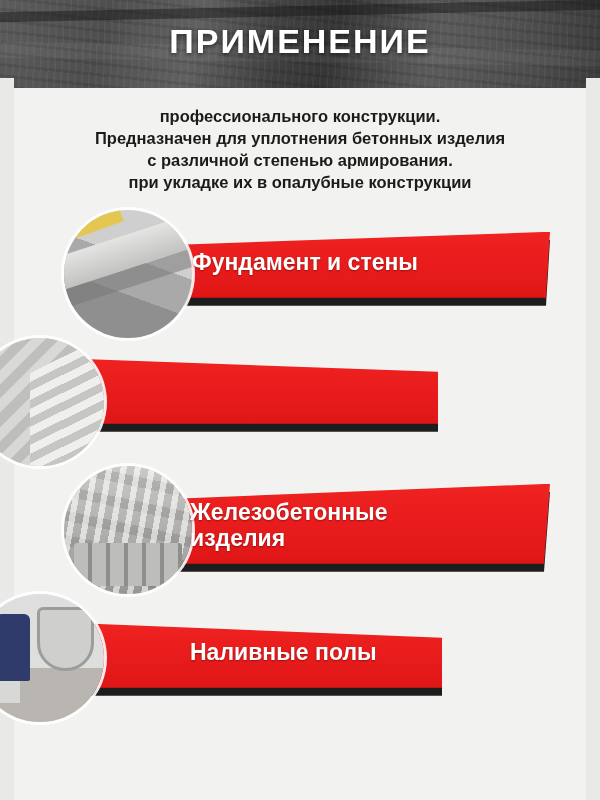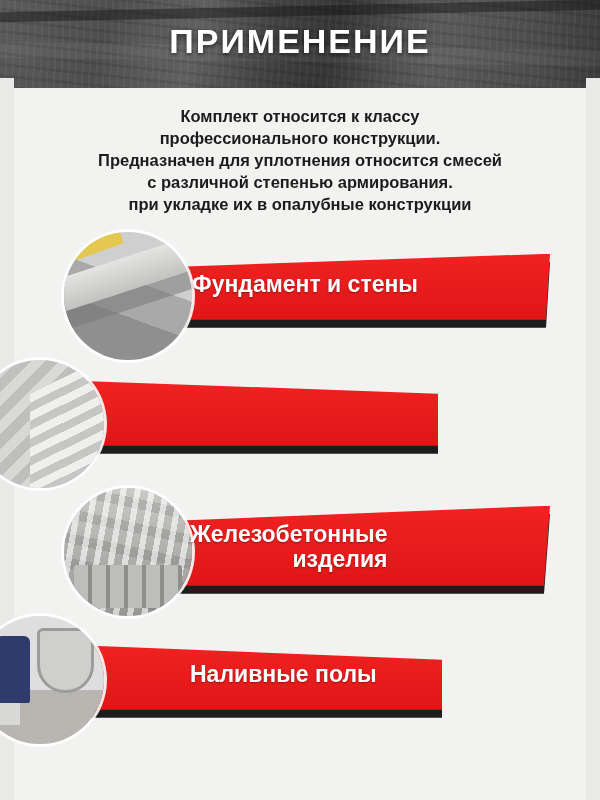--- a/index.html
+++ b/index.html
@@ -141,21 +141,21 @@
   
   .b3 .photo { left: 44px; top: 0; }
   .b3 .shadow-bar {
     left: 150px; top: 26px; width: 400px; height: 80px;
     clip-path: polygon(0 16px, 100% 0, 394px 80px, 0 80px);
   }
   .b3 .red-bar {
     left: 150px; top: 18px; width: 400px; height: 80px;
     clip-path: polygon(0 16px, 100% 0, 394px 80px, 0 80px);
   }
-  .b3 .bar-label { left: 190px; top: 34px; text-align: right; }
+  .b3 .bar-label { left: 190px; top: 34px; }
 
   
   .b4 .photo { right: 44px; top: 0; }
   .b4 .shadow-bar {
     left: 42px; top: 36px; width: 400px;
     clip-path: polygon(0 0, 400px 16px, 400px 66px, 8px 66px);
   }
   .b4 .red-bar {
     left: 42px; top: 28px; width: 400px;
     clip-path: polygon(0 0, 400px 16px, 400px 66px, 8px 66px);
@@ -255,23 +255,22 @@
 <div class="header">
   <div class="header-stripe s1"></div>
   <div class="header-stripe s2"></div>
   <div class="title">ПРИМЕНЕНИЕ</div>
 </div>
 
 <div class="page-edge-l"></div>
 <div class="page-edge-r"></div>
 
 <div class="intro">
-  <span class="line">Комплект относится к классу</span>
   <span class="line">профессионального конструкции.</span>
-  <span class="line">Предназначен для уплотнения относится смесей</span>
+  <span class="line">Предназначен для уплотнения бетонных изделия</span>
   <span class="line">с различной степенью армирования.</span>
   <span class="line">при укладке их в опалубные конструкции</span>
 </div>
 
 <div class="blocks">
 
   <div class="block b1">
     <div class="photo ph-foundation"></div>
     <div class="shadow-bar"></div>
     <div class="red-bar"></div>

